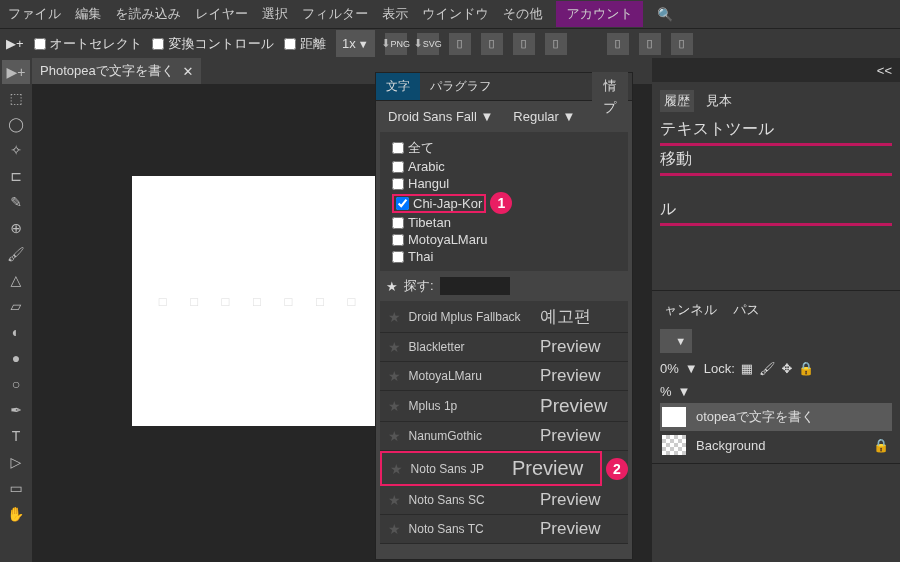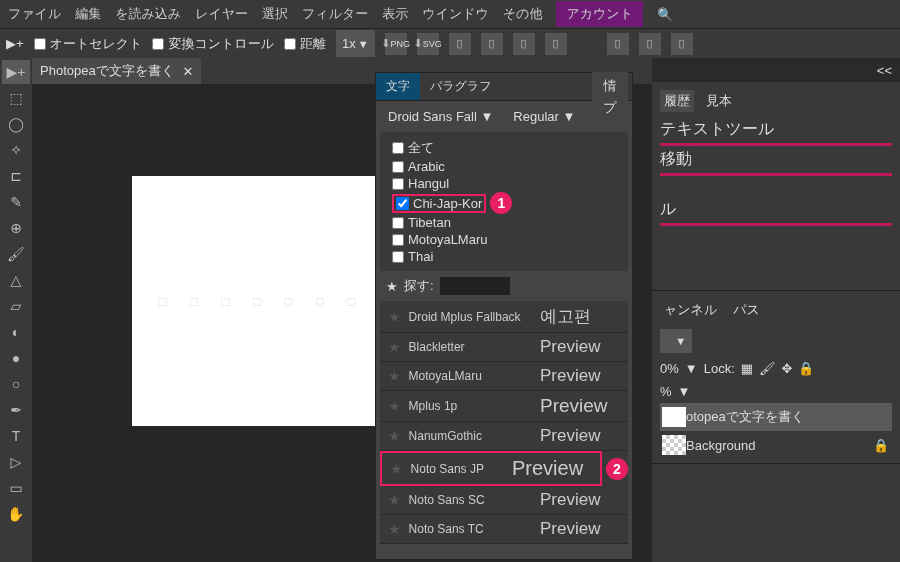--- a/index.html
+++ b/index.html
@@ -43,21 +43,21 @@
 .fname{flex:1;font-size:12px;color:#ccc}
 .fprev{font-size:17px;color:#ccc;min-width:80px}
 .infoside{position:absolute;left:592px;top:72px;width:36px;height:50px;background:#444;display:flex;flex-direction:column;align-items:center;justify-content:center;font-size:12px;gap:4px}
 .panels{position:absolute;right:0;top:58px;width:248px;height:504px;background:#393939}
 .panhdr{height:24px;background:#2a2a2a;display:flex;align-items:center;justify-content:flex-end;padding:0 8px;font-size:11px}
 .pansec{border-bottom:1px solid #222;padding:4px 8px}
 .pantabs{display:flex;gap:8px;font-size:12px;padding:4px 0}
 .pantabs span{padding:2px 4px}
 .pitem{font-size:16px;padding:3px 0;border-bottom:3px solid #be185d}
 .laytop{display:flex;align-items:center;gap:6px;padding:4px 0;font-size:11px}
-.layrow{display:flex;align-items:center;gap:0;padding:4px 2px;font-size:12px}
+.layrow{display:flex;align-items:center;gap:10px;padding:4px 2px;font-size:12px}
 .thumb{width:24px;height:20px;background:#fff}
 .thumb.bg{background:repeating-conic-gradient(#ccc 0 25%,#fff 0 50%) 0 0/8px 8px}
 </style>
 </head>
 <body>
 
 <div class="menubar">
   <span>ファイル</span>
   <span>編集</span>
   <span>を読み込み</span>

